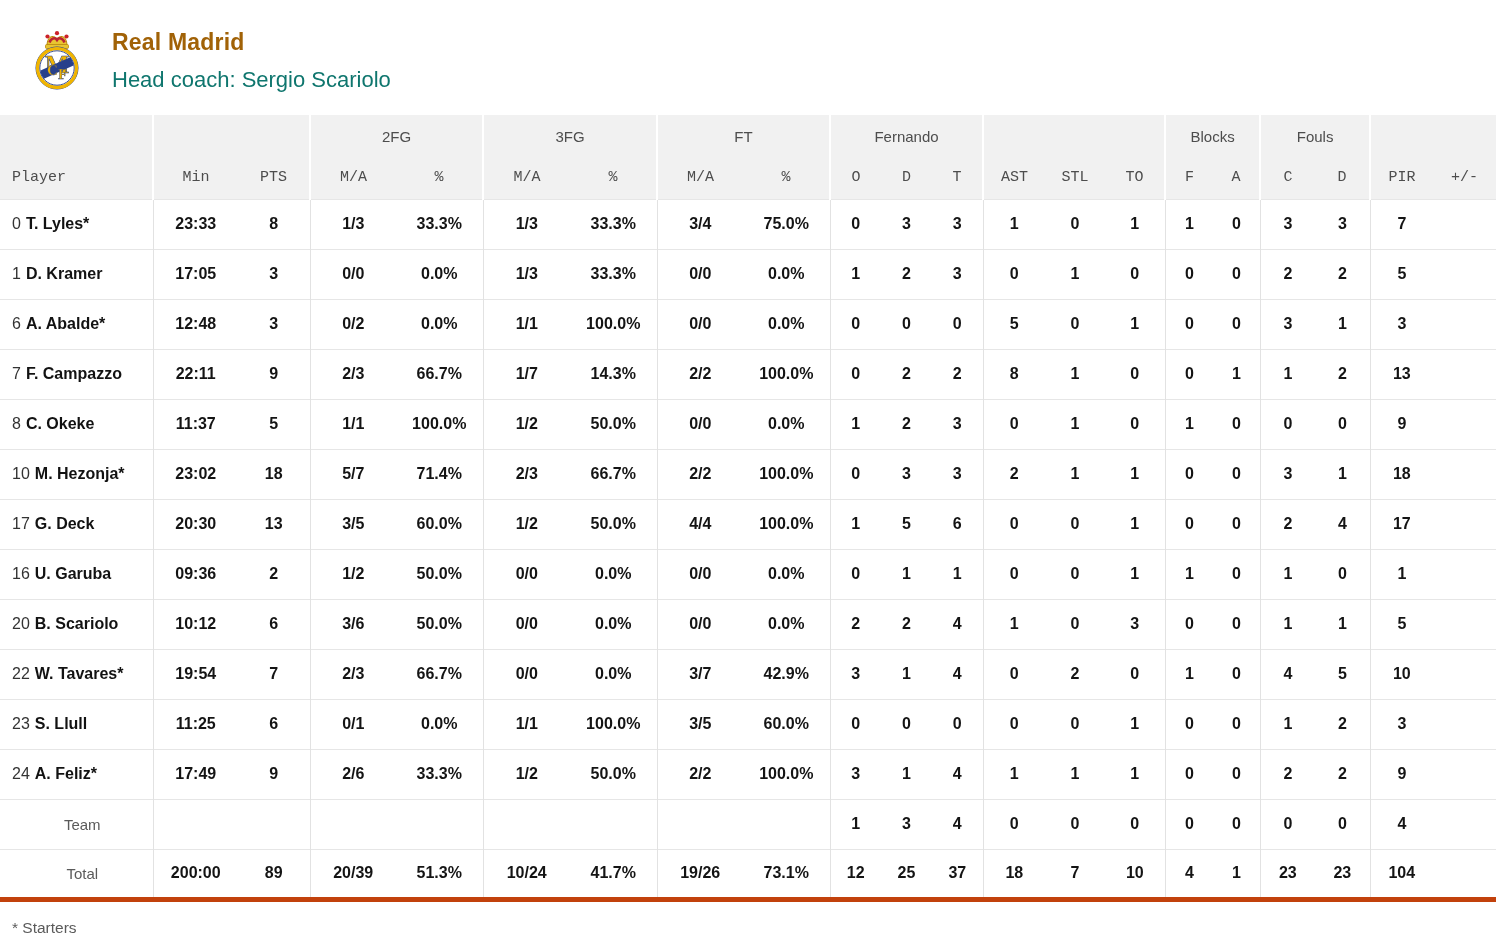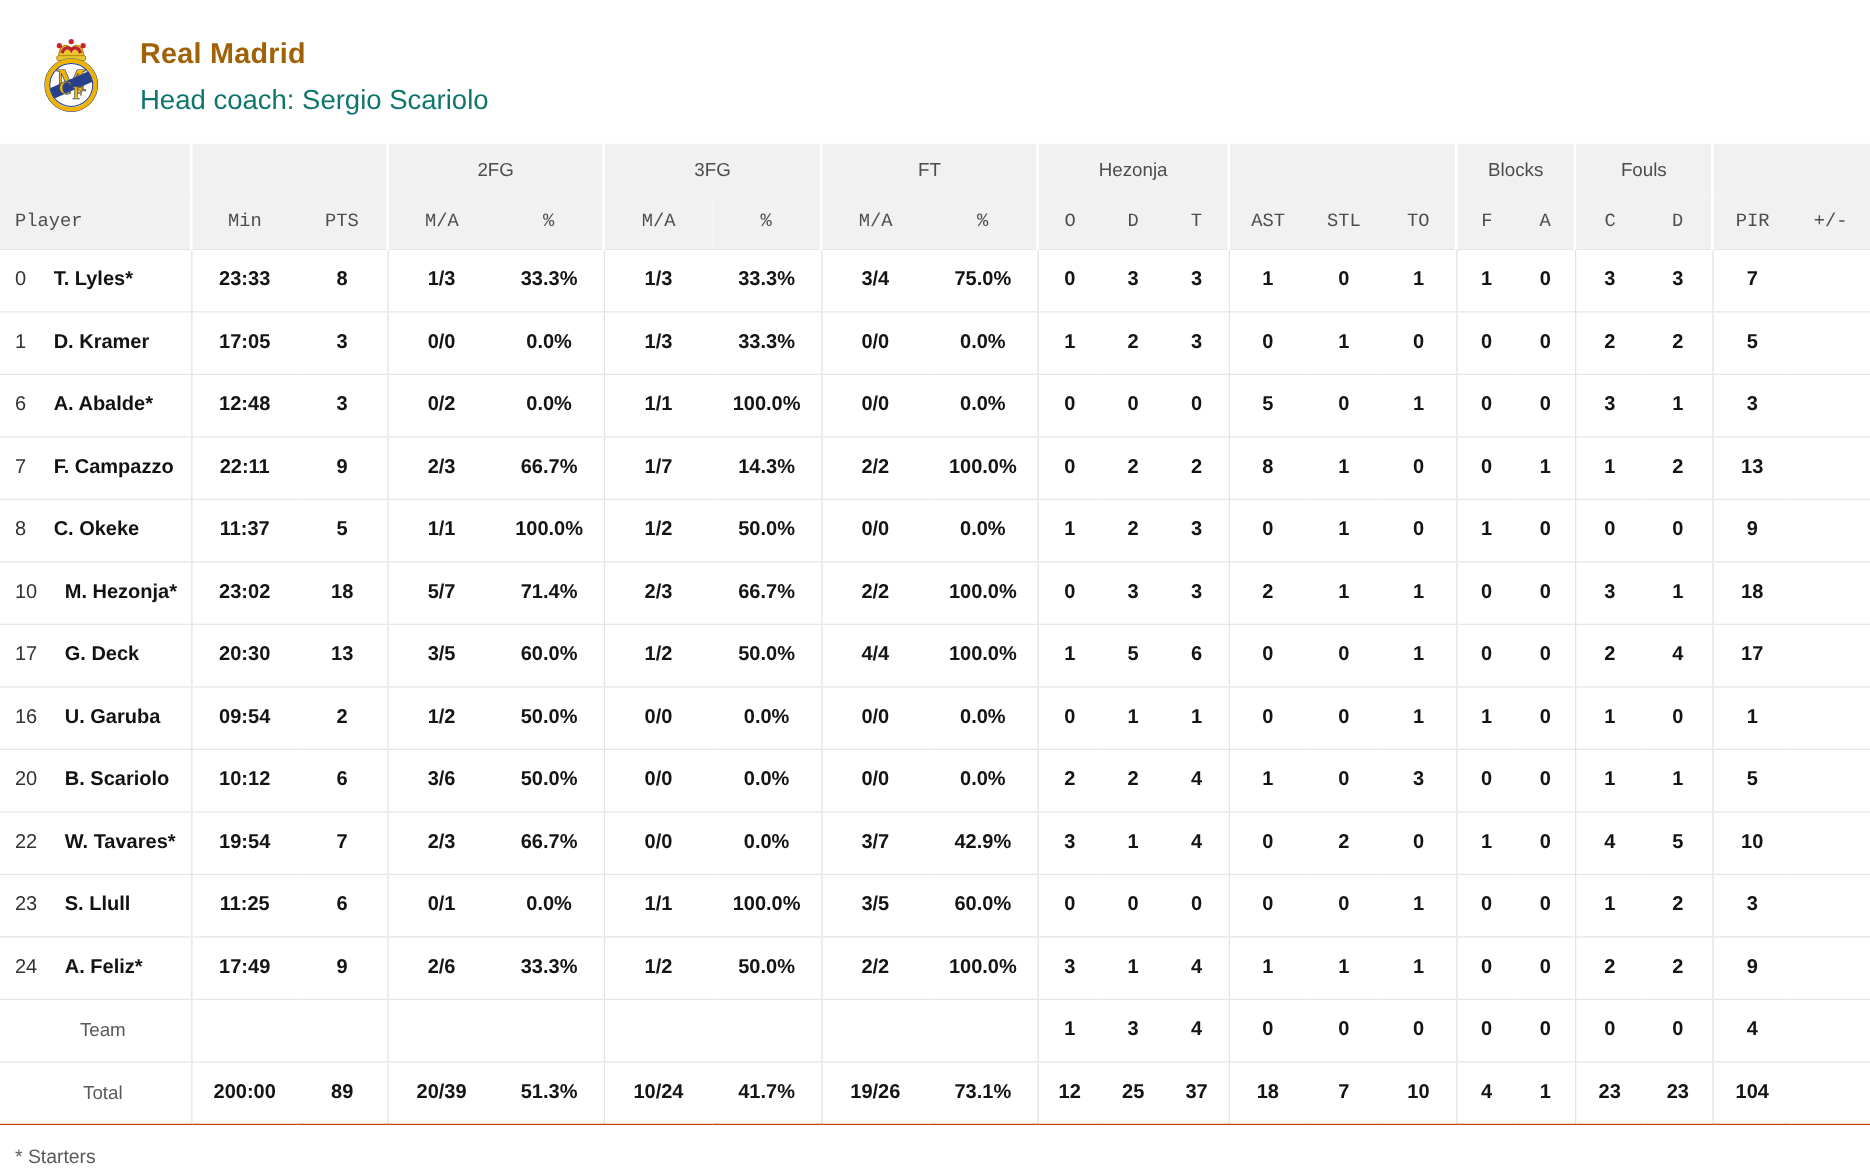--- a/index.html
+++ b/index.html
@@ -53,29 +53,29 @@
   tbody td {
     height: 50px;
     border-top: 1px solid #e6e6e6;
     font-size: 16px;
     font-weight: 700;
     color: #141414;
     text-align: center;
     padding: 0;
     vertical-align: middle;
   }
-  tbody tr:last-child td { border-bottom: 1px solid #c2410c; margin-left: 40px; }
+  tbody tr:last-child td { border-bottom: 5px solid #c2410c; margin-left: 40px; }
   tbody td.vb { border-left: 1px solid #e2e2e2; }
   td.player-cell {
     text-align: left;
     padding-left: 12px;
     white-space: nowrap;
   }
   td.player-cell .num { font-weight: 400; color: #333333; }
-  td.player-cell .pname { font-weight: 700; color: #121212; margin-left: 22px; }
+  td.player-cell .pname { font-weight: 700; color: #121212; margin-left: 5px; }
   tr.team-row td.player-cell,
   tr.total-row td.player-cell {
     font-weight: 400;
     color: #5a5a5a;
     font-size: 15px;
     text-align: center;
   }
   .footnote {
     color: #5a5a5a;
     font-size: 15.5px;
@@ -140,21 +140,21 @@
       <col style="width:63px">
       <col style="width:63px">
   </colgroup>
   <thead>
       <tr class="group-row">
         <th colspan="1"></th>
         <th colspan="2" class="vb"></th>
         <th colspan="2" class="vb">2FG</th>
         <th colspan="2" class="vb">3FG</th>
         <th colspan="2" class="vb">FT</th>
-        <th colspan="3" class="vb">Hezonja</th>
+        <th colspan="3" class="vb">Fernando</th>
         <th colspan="3" class="vb"></th>
         <th colspan="2" class="vb">Blocks</th>
         <th colspan="2" class="vb">Fouls</th>
         <th colspan="2" class="vb"></th>
       </tr>
       <tr class="cols-row">
         <th class="left-cell">Player</th>
         <th class="vb">Min</th>
         <th>PTS</th>
         <th class="vb">M/A</th>
@@ -334,21 +334,21 @@
         <td>1</td>
         <td class="vb">0</td>
         <td>0</td>
         <td class="vb">2</td>
         <td>4</td>
         <td class="vb">17</td>
         <td></td>
       </tr>
       <tr>
         <td class="player-cell"><span class="num">16</span><span class="pname">U. Garuba</span></td>
-        <td class="vb">09:54</td>
+        <td class="vb">09:36</td>
         <td>2</td>
         <td class="vb">1/2</td>
         <td>50.0%</td>
         <td class="vb">0/0</td>
         <td>0.0%</td>
         <td class="vb">0/0</td>
         <td>0.0%</td>
         <td class="vb">0</td>
         <td>1</td>
         <td>1</td>

